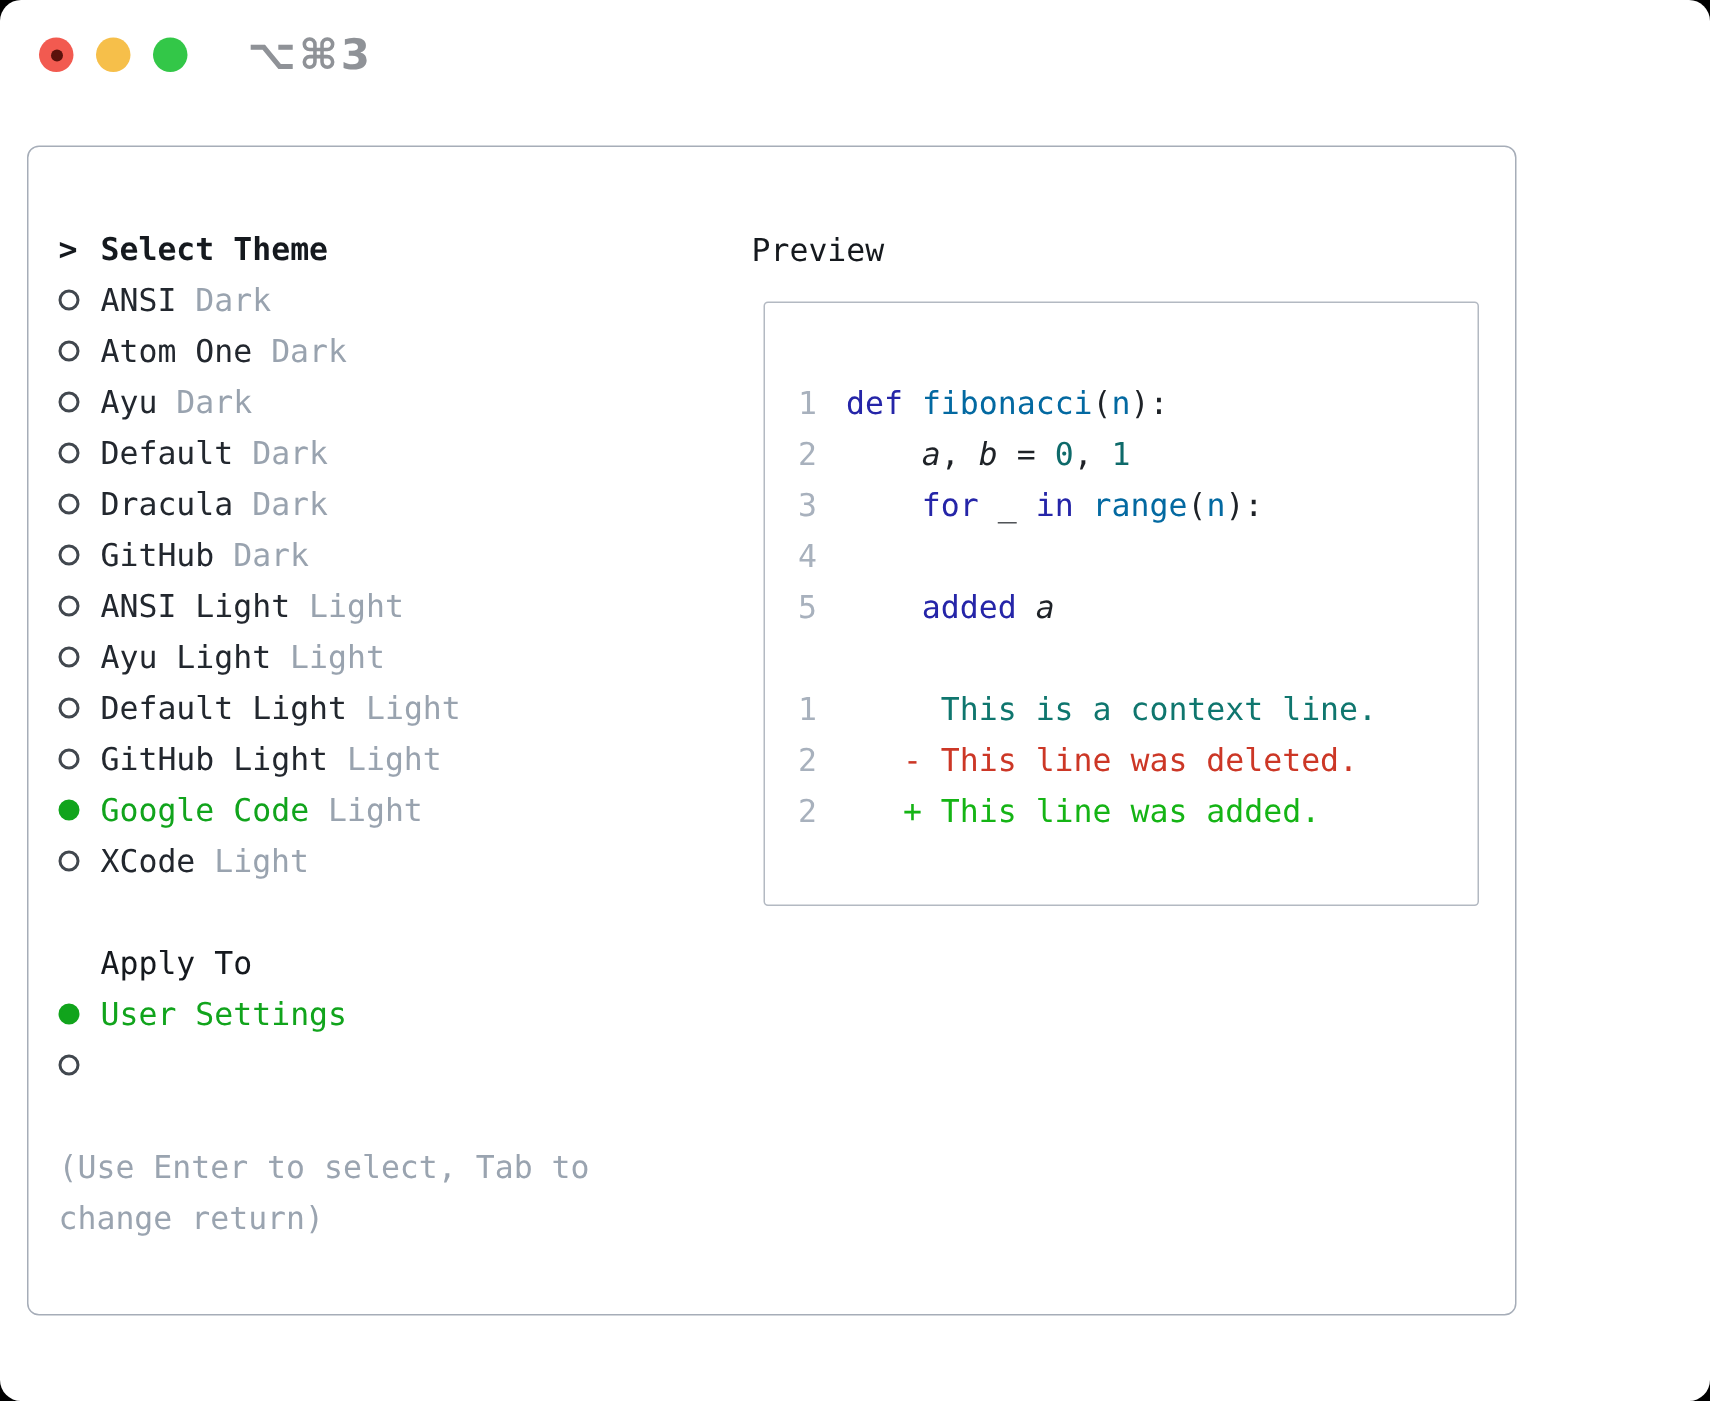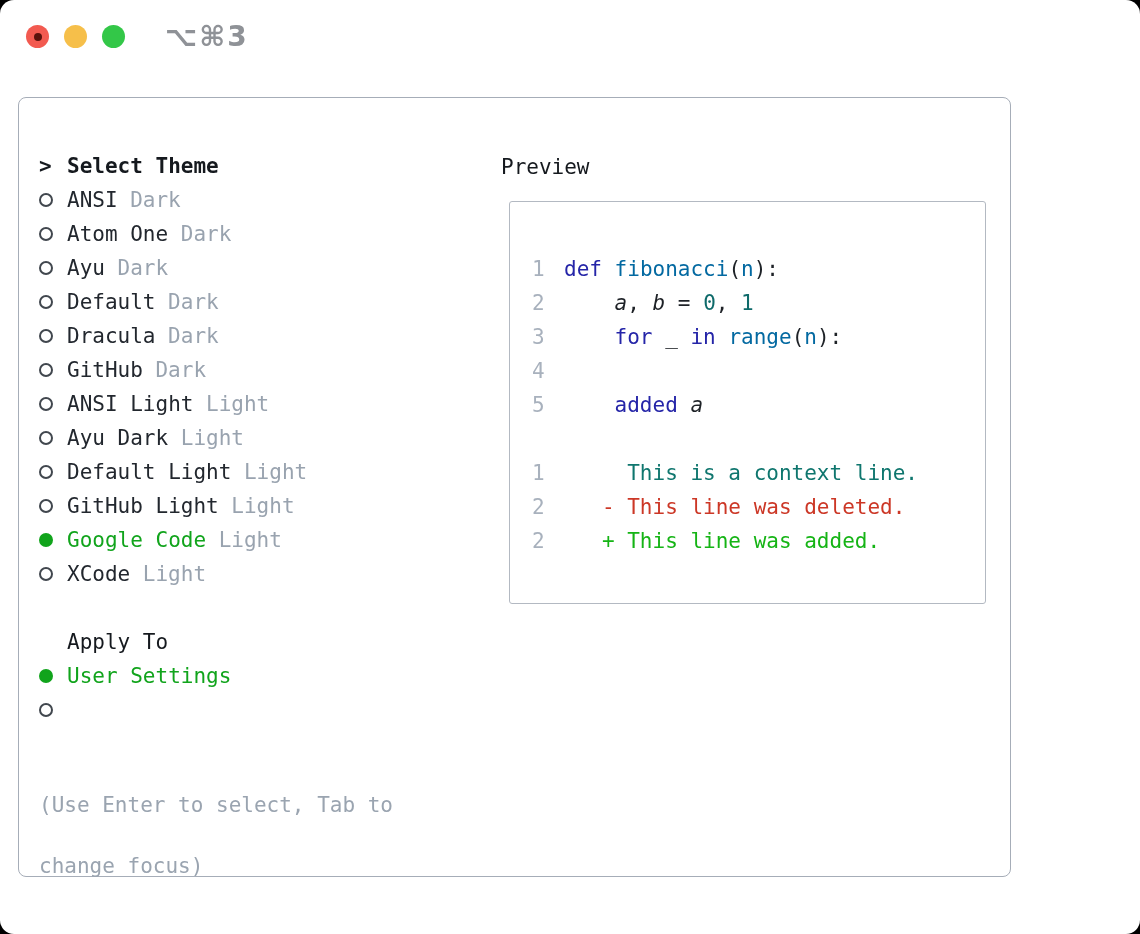--- a/index.html
+++ b/index.html
@@ -21,21 +21,21 @@
   .prefix{display:inline-block;width:28px;position:relative;flex:0 0 28px;}
   .hdr-caret{font-weight:bold;color:#15191e;}
   .hdr-label{font-weight:bold;color:#15191e;}
   .radio{position:absolute;left:0px;top:10px;width:10px;height:10px;border:2px solid #41474e;border-radius:50%;}
   .radio-on{border-color:#11a41c;background:#11a41c;}
   .tname{color:#22272e;}
   .tvariant{color:#99a3af;margin-left:12.6px;}
   .theme-row.selected .tname{color:#11a41c;}
   .apply-header{color:#15191e;}
   .help{position:absolute;left:20px;top:663px;font-size:21px;color:#9aa4b0;}
-  .help div{height:34px;line-height:34px;white-space:pre;margin-top:27px;}
+  .help div{height:34px;line-height:34px;white-space:pre;}
   
   .preview-title{position:absolute;left:482px;top:52px;height:34px;line-height:34px;font-size:21px;font-weight:normal;color:#15191e;}
   .preview-box{position:absolute;left:490px;top:103px;width:477px;height:403px;border:1.5px solid #b3b9c2;border-radius:3px;box-sizing:border-box;background:#fff;padding:50px 0 0 22px;overflow:hidden;}
   .code-line{display:flex;height:34px;line-height:34px;font-size:21px;}
   .gutter{display:inline-block;width:32px;flex:0 0 32px;color:#a8b1bd;white-space:pre;}
   .code-text{white-space:pre;}
   .seg-kw{color:#2525a8;}
   .seg-fn{color:#0369a1;}
   .seg-num{color:#0e6a6a;}
   .seg-var{color:#1e2227;font-style:italic;}
@@ -65,35 +65,35 @@
         <span class="prefix hdr-caret">&gt;</span><span class="hdr-label">Select Theme</span>
       </div>
 
     <div class="row theme-row"><span class="prefix"><span class="radio"></span></span><span class="tname">ANSI</span><span class="tvariant">Dark</span></div>
         <div class="row theme-row"><span class="prefix"><span class="radio"></span></span><span class="tname">Atom One</span><span class="tvariant">Dark</span></div>
         <div class="row theme-row"><span class="prefix"><span class="radio"></span></span><span class="tname">Ayu</span><span class="tvariant">Dark</span></div>
         <div class="row theme-row"><span class="prefix"><span class="radio"></span></span><span class="tname">Default</span><span class="tvariant">Dark</span></div>
         <div class="row theme-row"><span class="prefix"><span class="radio"></span></span><span class="tname">Dracula</span><span class="tvariant">Dark</span></div>
         <div class="row theme-row"><span class="prefix"><span class="radio"></span></span><span class="tname">GitHub</span><span class="tvariant">Dark</span></div>
         <div class="row theme-row"><span class="prefix"><span class="radio"></span></span><span class="tname">ANSI Light</span><span class="tvariant">Light</span></div>
-        <div class="row theme-row"><span class="prefix"><span class="radio"></span></span><span class="tname">Ayu Dark</span><span class="tvariant">Light</span></div>
+        <div class="row theme-row"><span class="prefix"><span class="radio"></span></span><span class="tname">Ayu Light</span><span class="tvariant">Light</span></div>
         <div class="row theme-row"><span class="prefix"><span class="radio"></span></span><span class="tname">Default Light</span><span class="tvariant">Light</span></div>
         <div class="row theme-row"><span class="prefix"><span class="radio"></span></span><span class="tname">GitHub Light</span><span class="tvariant">Light</span></div>
         <div class="row theme-row selected"><span class="prefix"><span class="radio radio-on"></span></span><span class="tname">Google Code</span><span class="tvariant">Light</span></div>
         <div class="row theme-row"><span class="prefix"><span class="radio"></span></span><span class="tname">XCode</span><span class="tvariant">Light</span></div>
         <div class="row"></div>
         <div class="row"><span class="prefix"></span><span class="apply-header">Apply To</span></div>
         <div class="row theme-row selected"><span class="prefix"><span class="radio radio-on"></span></span><span class="tname">User Settings</span></div>
         <div class="row theme-row"><span class="prefix"><span class="radio"></span></span></div>
       </div>
 
     <div class="help">
 
     <div>(Use Enter to select, Tab to</div>
-        <div>change focus)</div>
+        <div>change return)</div>
       </div>
 
     <div class="preview-title">Preview</div>
 
     <div class="preview-box">
 
     <div class="code-line">
           <span class="gutter">1</span>
           <span class="code-text"><span class="seg-kw">def</span><span class="seg-pl"> </span><span class="seg-fn">fibonacci</span><span class="seg-pl">(</span><span class="seg-fn">n</span><span class="seg-pl">):</span></span>
         </div>

